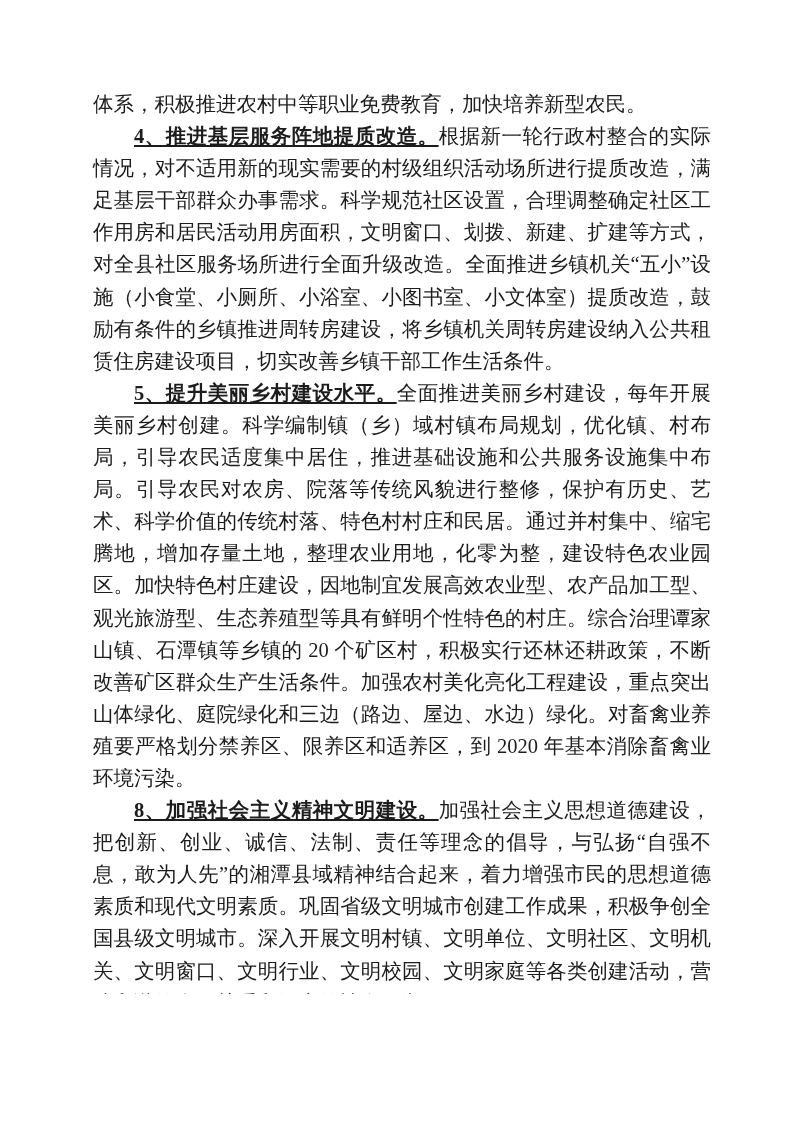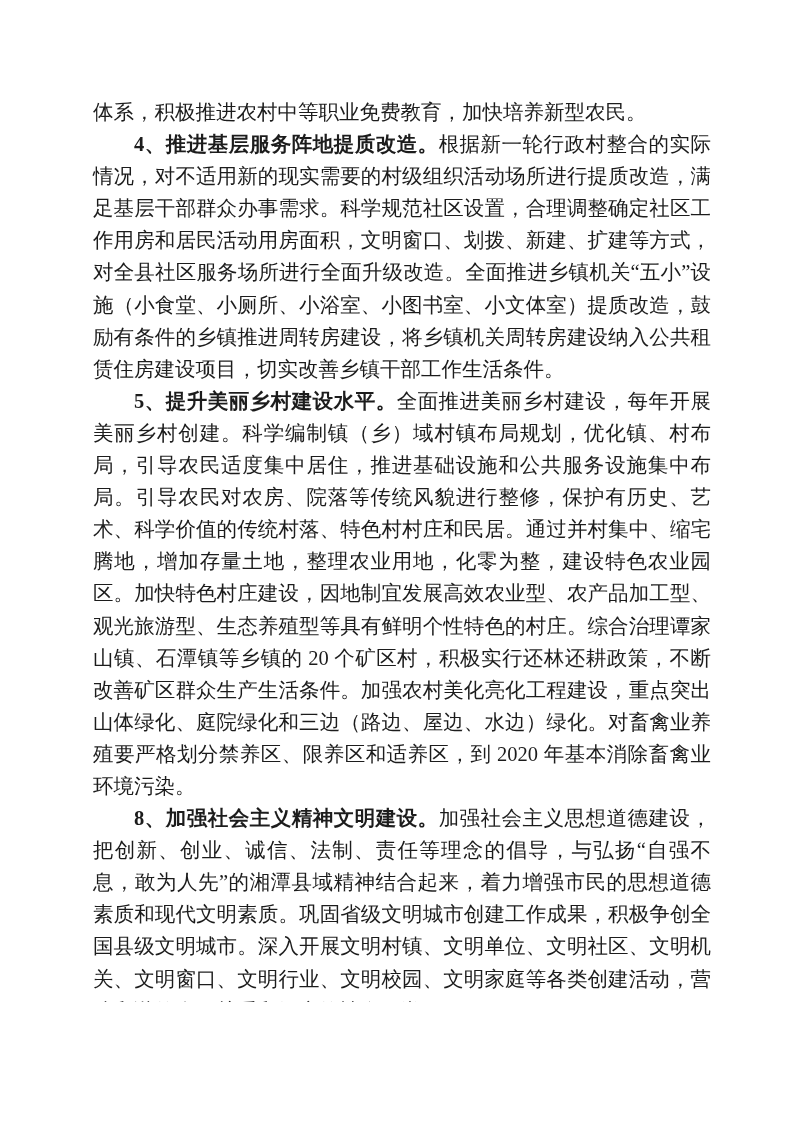--- a/index.html
+++ b/index.html
@@ -8,41 +8,41 @@
     background: #ffffff;
   }
   .page {
     position: relative;
     width: 793px;
     height: 994px;
     background: #ffffff;
     overflow: hidden;
     font-family: "Liberation Serif", "DejaVu Serif", serif;
     color: #1c1c1c;
-    margin-top: 8px;
   }
   .content {
     position: absolute;
     left: 93px;
     top: 88px;
     width: 618px;
     font-size: 20.5px;
     line-height: 32.1px;
     text-align: justify;
     text-justify: inter-character;
   }
   .para {
     margin: 0;
     padding: 0;
   }
   .para.indent {
     text-indent: 2em;
   }
   .para .lead {
     font-weight: bold;
+    text-decoration: underline;
   }
   .page-number {
     position: absolute;
     top: 1036px;
     left: 0;
     width: 100%;
     font-size: 15px;
     line-height: 20px;
     color: #2a2a2a;
     font-family: "Liberation Serif", "DejaVu Serif", serif;

